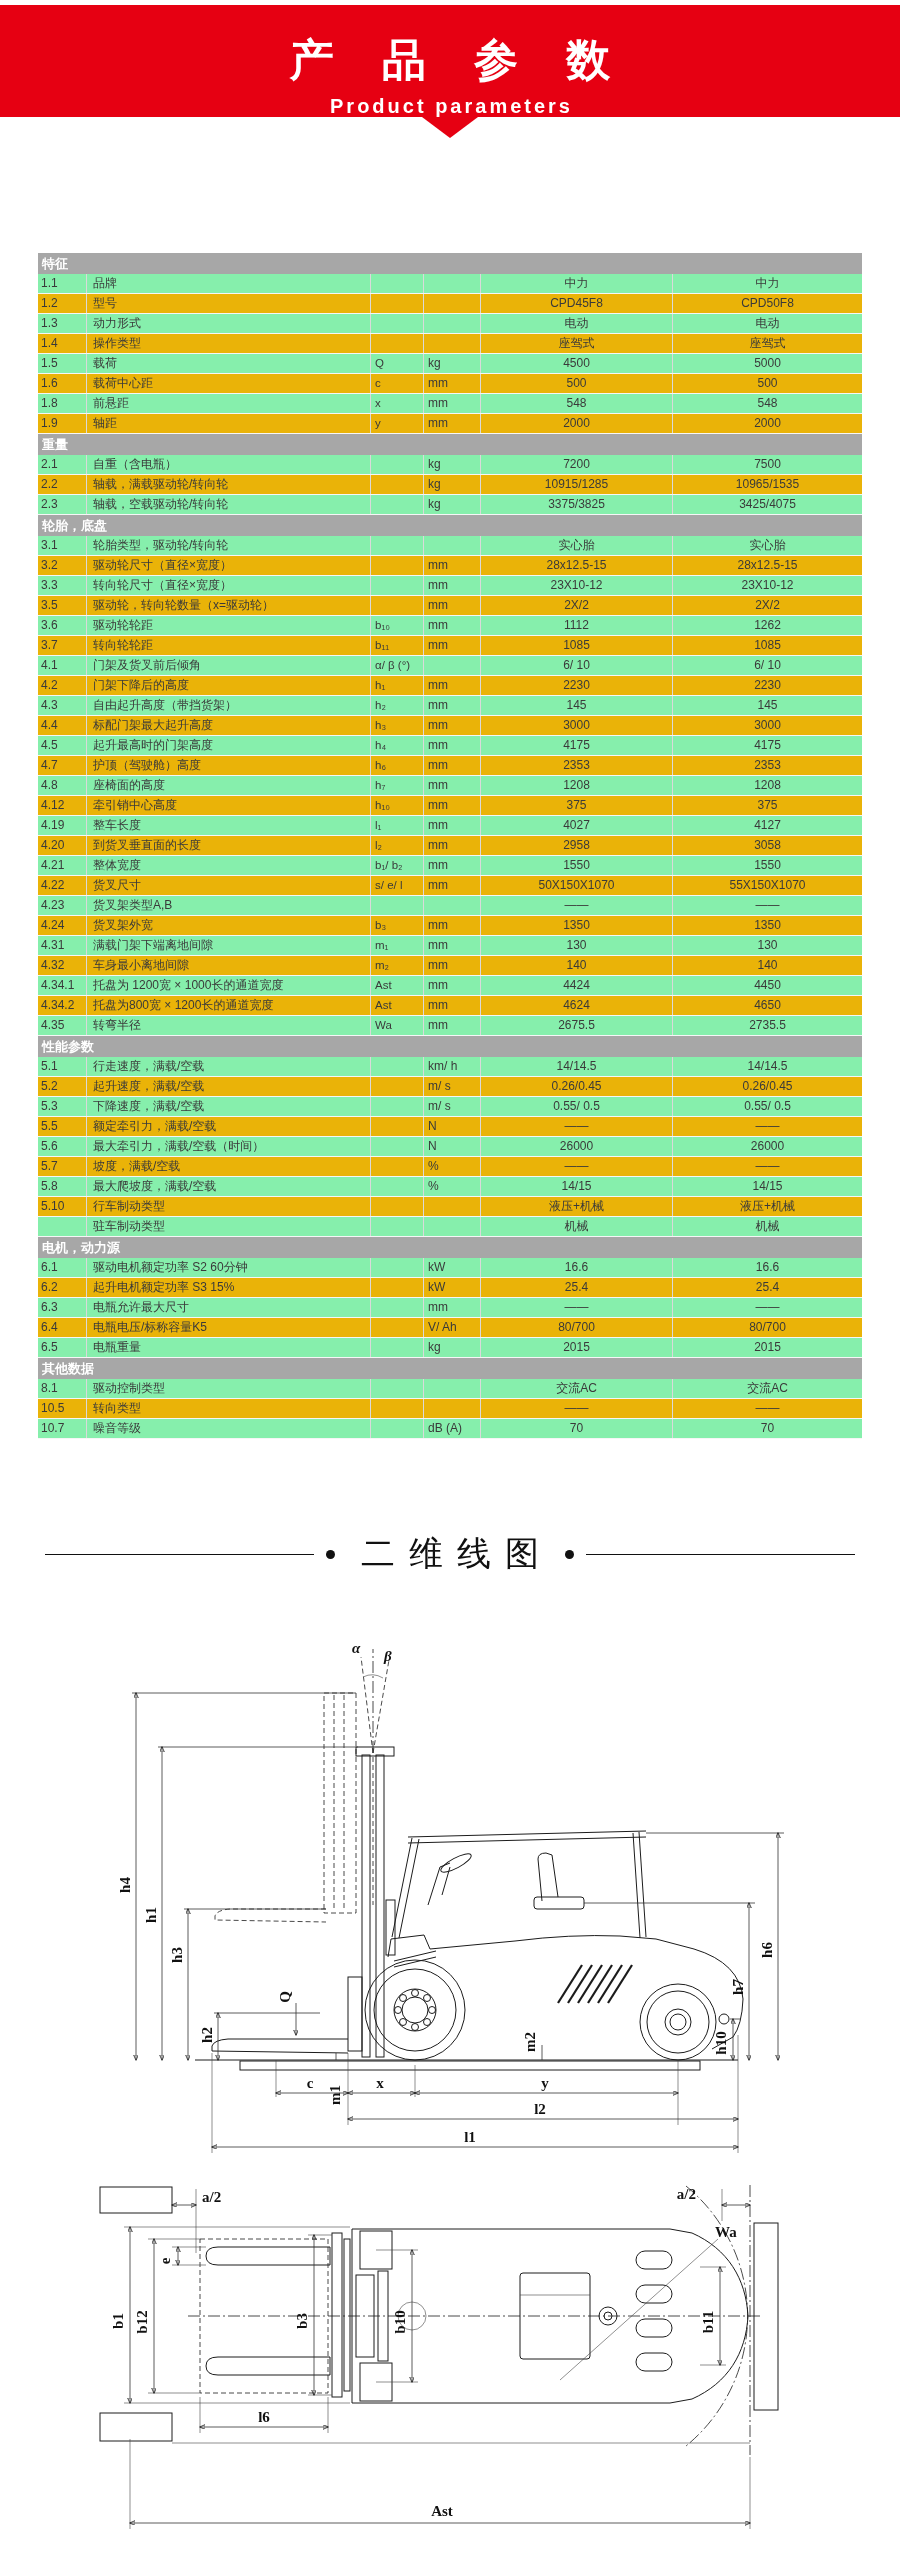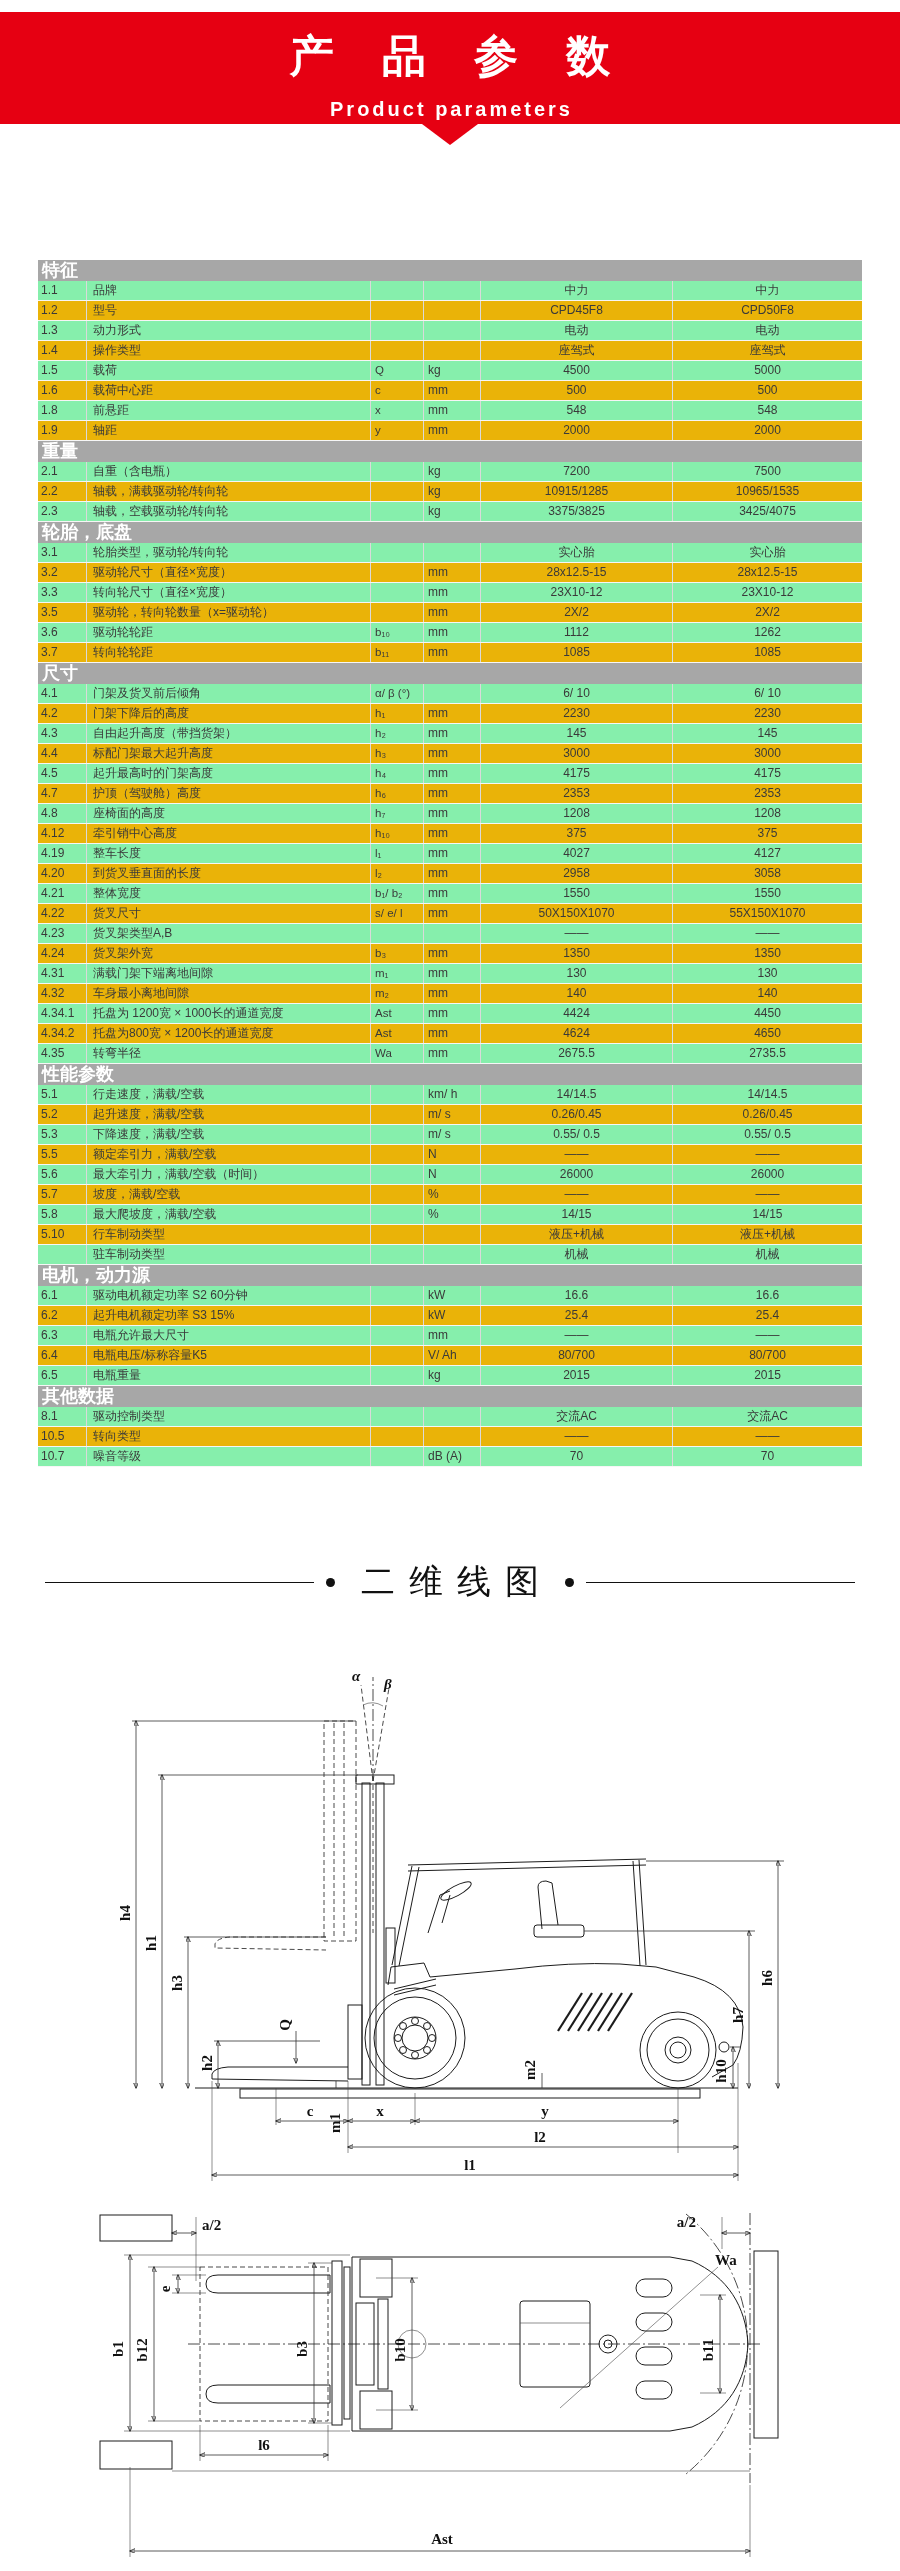--- a/index.html
+++ b/index.html
@@ -1,27 +1,27 @@
 <!DOCTYPE html>
 <html><head>
 <meta charset="utf-8">
 <style>
   html,body{margin:0;padding:0;background:#fff;}
   body{width:900px;font-family:"Liberation Sans","DejaVu Sans",sans-serif;}
 
   
   .banner{position:relative;height:112px;background:#e60012;text-align:center;color:#fff;}
-  .banner .t{margin:12px;padding-top:15px;font-size:44px;font-weight:bold;letter-spacing:18px;text-indent:18px;}
+  .banner .t{margin:5px;padding-top:26px;font-size:44px;font-weight:bold;letter-spacing:18px;text-indent:18px;}
   .banner .s{margin-top:3px;font-size:20px;font-weight:bold;letter-spacing:3px;text-indent:3px;}
   .tri{position:absolute;left:50%;top:112px;transform:translateX(-50%);width:0;height:0;
        border-left:28px solid transparent;border-right:28px solid transparent;border-top:21px solid #e60012;}
 
   
   .spec{margin:136px 38px 0 38px;}
-  .sec-h{height:21px;line-height:21px;background:#a7a7a7;color:#fff;font-size:18px;font-weight:bold;padding-left:4px;}
+  .sec-h{height:21px;line-height:21px;background:#a7a7a7;color:#fff;font-size:13px;font-weight:bold;padding-left:4px;}
   .row{display:flex;height:20px;line-height:19px;font-size:12px;color:#3a3a3a;background:#86efac;border-bottom:1px solid #f6f6f6;box-sizing:border-box;}
   .row.alt{background:#eab308;}
   .cell{box-sizing:border-box;border-left:1px solid #dadada;overflow:hidden;white-space:nowrap;}
   .cell:first-child{border-left:none;}
   .c0{width:48px;padding-left:3px;}
   .c1{width:284px;padding-left:6px;}
   .c2{width:53px;padding-left:4px;font-size:11.5px;}
   .c3{width:57px;padding-left:4px;}
   .c4{width:192px;text-align:center;}
   .c5{width:190px;text-align:center;}
@@ -187,21 +187,20 @@
       <div class="cell c5">1262</div>
     </div>
     <div class="row alt">
       <div class="cell c0">3.7</div>
       <div class="cell c1">转向轮轮距</div>
       <div class="cell c2">b₁₁</div>
       <div class="cell c3">mm</div>
       <div class="cell c4">1085</div>
       <div class="cell c5">1085</div>
     </div>
-    <div class="sec-h">尺寸</div>
     <div class="row">
       <div class="cell c0">4.1</div>
       <div class="cell c1">门架及货叉前后倾角</div>
       <div class="cell c2">α/ β (°)</div>
       <div class="cell c3"></div>
       <div class="cell c4">6/ 10</div>
       <div class="cell c5">6/ 10</div>
     </div>
     <div class="row alt">
       <div class="cell c0">4.2</div>

